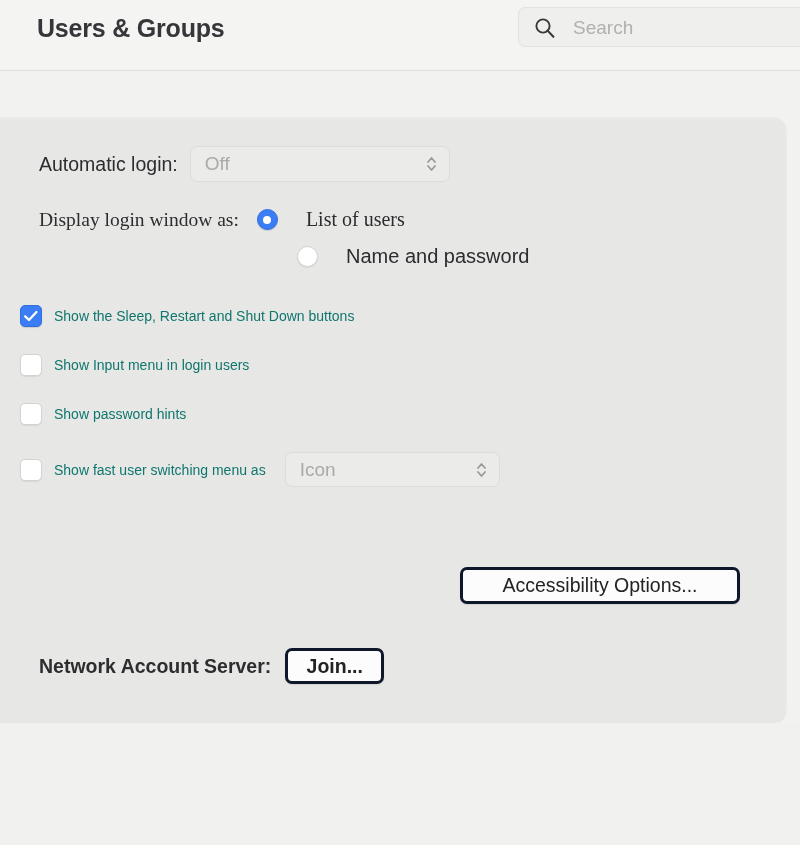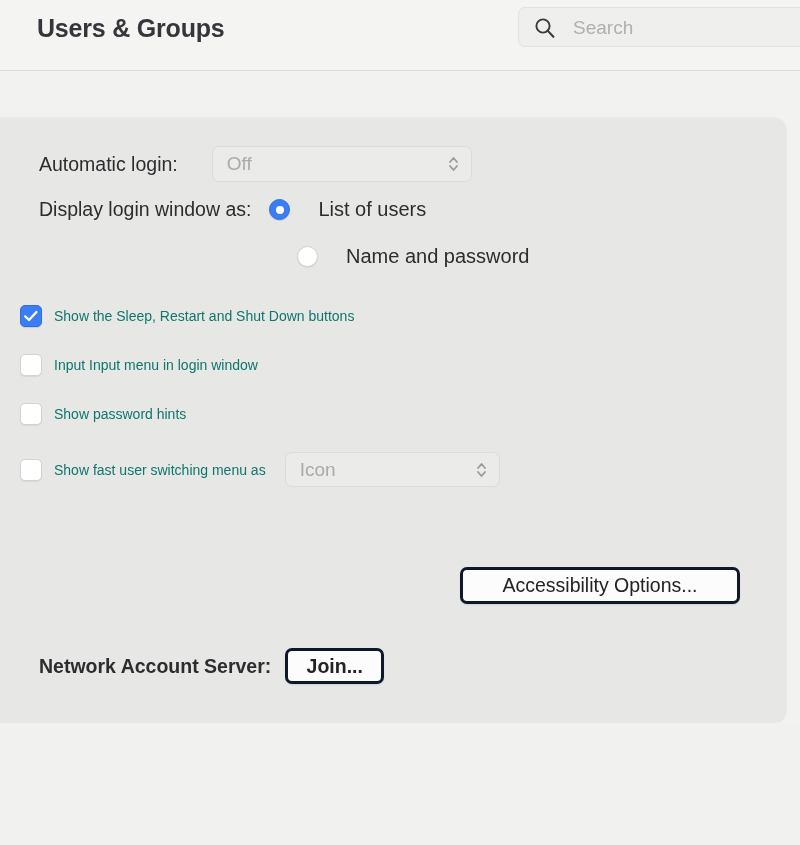--- a/index.html
+++ b/index.html
@@ -209,34 +209,34 @@
           <circle cx="9" cy="9" r="6.6" fill="none" stroke="#3a3a3d" stroke-width="1.9"></circle>
           <line x1="13.6" y1="13.6" x2="19.4" y2="19.8" stroke="#3a3a3d" stroke-width="2.1" stroke-linecap="round"></line>
         </svg>
       </span>
       <span class="search-placeholder">Search</span>
     </div>
   </div>
 
   <div class="content-panel">
 
-    <div class="row" style="left:59px; top:28px;gap:22px;">
+    <div class="row" style="left:59px; top:28px;">
       <span class="field-label">Automatic login:</span>
       <span class="popup" style="width:260px; height:36px; margin-left:12px;">
         <span class="popup-value">Off</span>
         <span class="popup-stepper">
           <svg viewBox="0 0 13 22" width="13" height="22">
             <polyline points="3,9 6.5,5 10,9" fill="none" stroke="#9a9a9a" stroke-width="1.8" stroke-linecap="round" stroke-linejoin="round"></polyline>
             <polyline points="3,13 6.5,17 10,13" fill="none" stroke="#9a9a9a" stroke-width="1.8" stroke-linecap="round" stroke-linejoin="round"></polyline>
           </svg>
         </span>
       </span>
     </div>
 
-    <div class="row" style="left:59px; top:80px;">
+    <div class="row" style="left:59px; top:90px;font-family:Liberation Serif, serif;">
       <span class="field-label">Display login window as:</span>
       <span style="display:flex; align-items:center; margin-left:18px;">
         <span class="radio on"></span>
         <span class="radio-label">List of users</span>
       </span>
     </div>
 
     <div class="row" style="left:317px; top:127px;">
       <span class="radio off"></span>
       <span class="radio-label">Name and password</span>
@@ -248,21 +248,21 @@
           <svg viewBox="0 0 22 22" width="20" height="20">
             <polyline points="4.6,11.4 8.8,15.4 17,6.6" fill="none" stroke="#ffffff" stroke-width="2.5" stroke-linecap="round" stroke-linejoin="round"></polyline>
           </svg>
         </span>
       </span>
       <span class="checkbox-label">Show the Sleep, Restart and Shut Down buttons</span>
     </div>
 
     <div class="row" style="left:40px; top:236px;">
       <span class="checkbox off"></span>
-      <span class="checkbox-label">Input Input menu in login window</span>
+      <span class="checkbox-label">Show Input menu in login users</span>
     </div>
 
     <div class="row" style="left:40px; top:285px;">
       <span class="checkbox off"></span>
       <span class="checkbox-label">Show password hints</span>
     </div>
 
     <div class="row" style="left:40px; top:334px;">
       <span class="checkbox off"></span>
       <span class="checkbox-label">Show fast user switching menu as</span>

